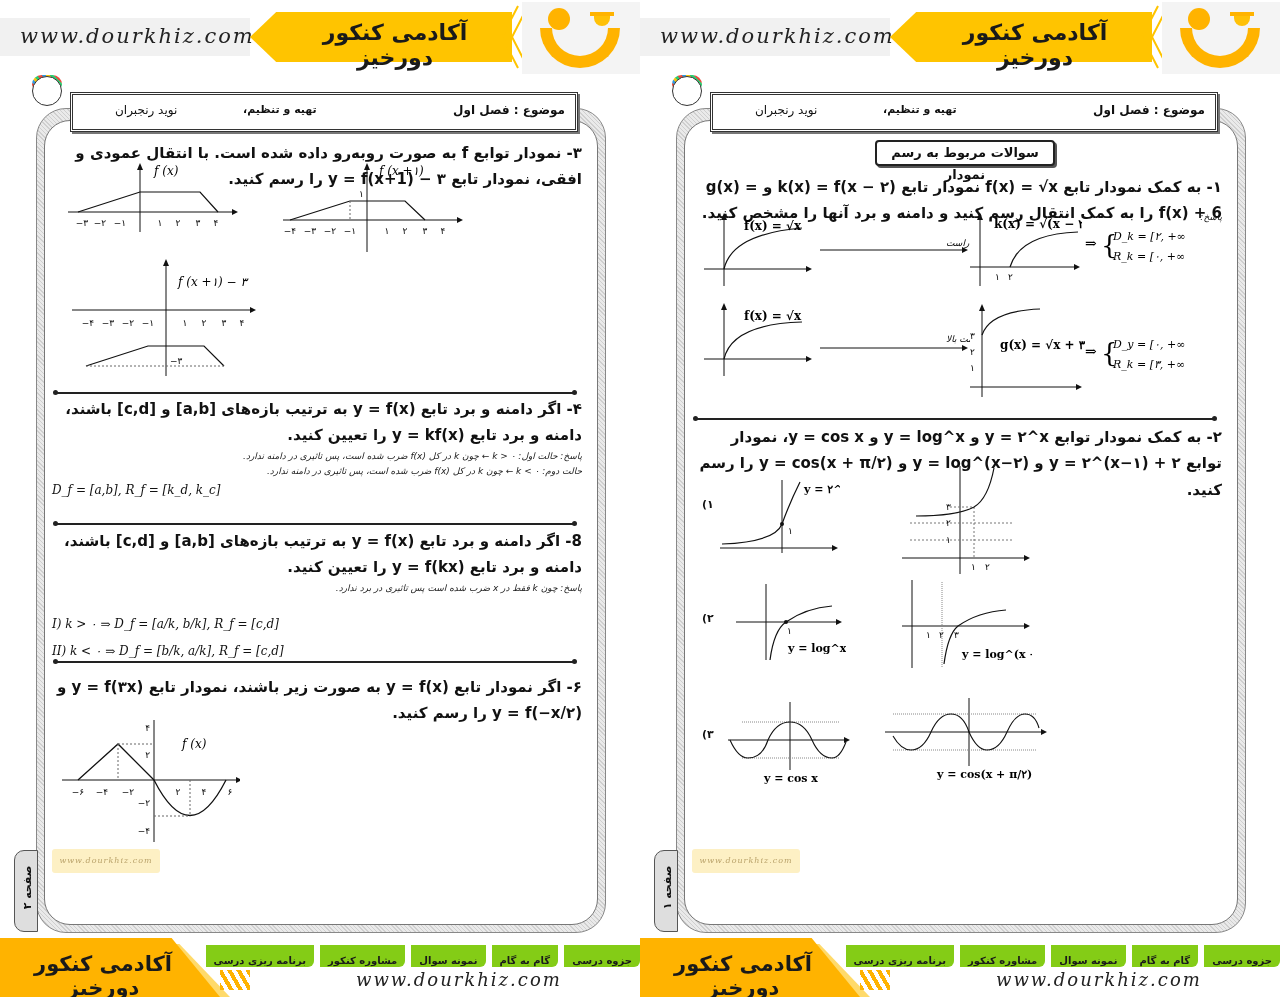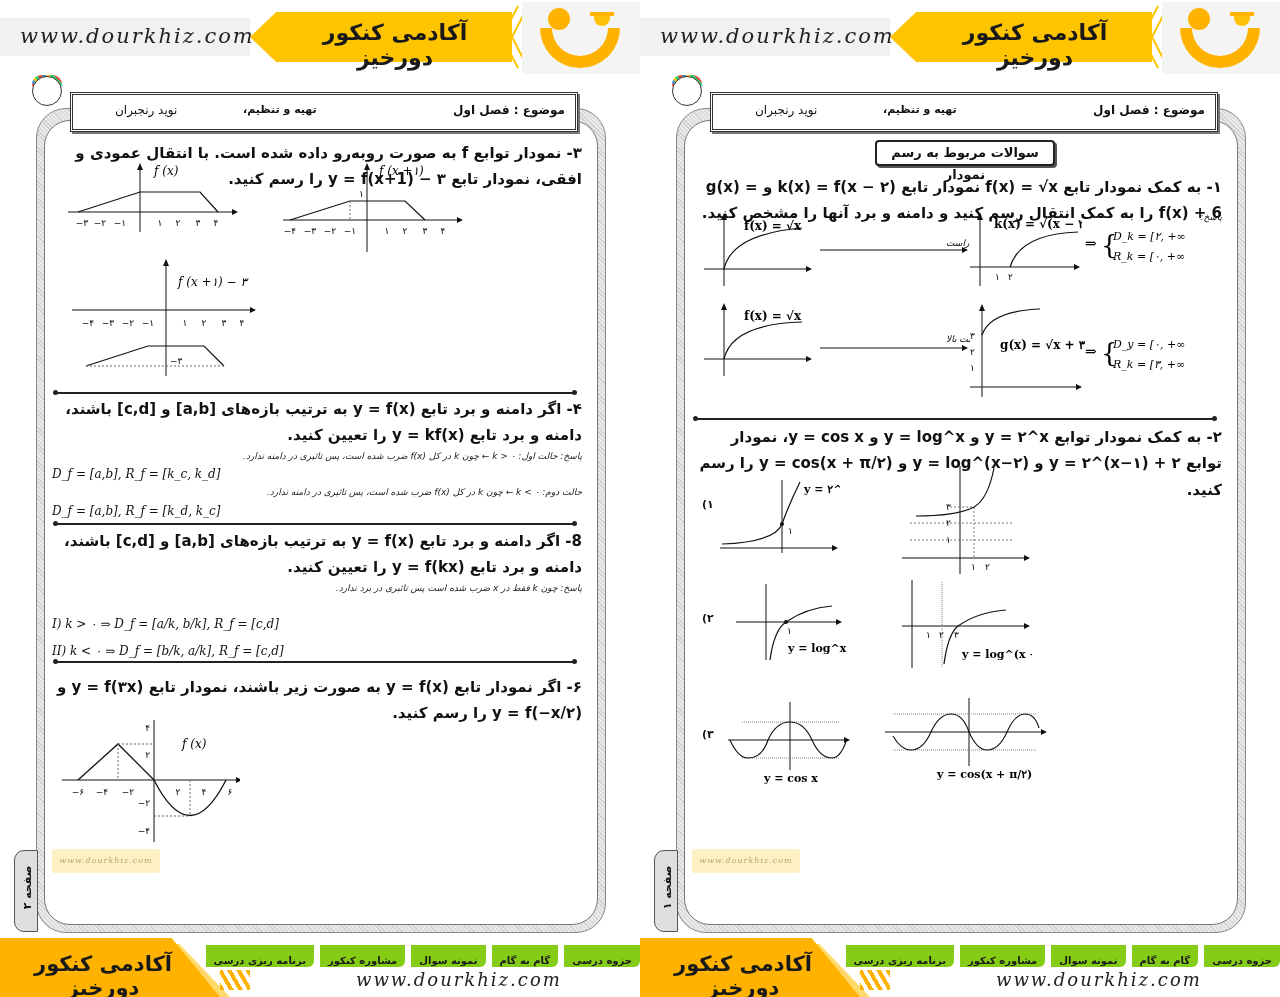--- a/index.html
+++ b/index.html
@@ -197,21 +197,20 @@
         <text x="154" y="68">۳</text>
         <text x="172" y="68">۴</text>
     </g>
   </svg>
 
   <div class="divider" style="top:392px"></div>
 
   <div class="content" style="top:396px">
     <div class="q">۴- اگر دامنه و برد تابع y = f(x) به ترتیب بازه‌های [a,b] و [c,d] باشند، دامنه و برد تابع y = kf(x) را تعیین کنید.</div>
     <div class="ans">پاسخ: حالت اول: k &gt; ۰ ← چون k در کل f(x) ضرب شده است، پس تاثیری در دامنه ندارد.</div>
-    <div class="ltr-math">D_f = [a,b], R_f = [k_c, k_d]</div>
     <div class="ans">حالت دوم: k &lt; ۰ ← چون k در کل f(x) ضرب شده است، پس تاثیری در دامنه ندارد.</div>
     <div class="ltr-math">D_f = [a,b], R_f = [k_d, k_c]</div>
   </div>
 
   <div class="divider" style="top:523px"></div>
 
   <div class="content" style="top:528px">
     <div class="q">8- اگر دامنه و برد تابع y = f(x) به ترتیب بازه‌های [a,b] و [c,d] باشند، دامنه و برد تابع y = f(kx) را تعیین کنید.</div>
     <div class="ans">پاسخ: چون k فقط در x ضرب شده است پس تاثیری در برد ندارد.</div>
     <div class="ltr-math" style="margin-top:18px">I) k &gt; ۰ ⇒ D_f = [a/k, b/k], R_f = [c,d]</div>

